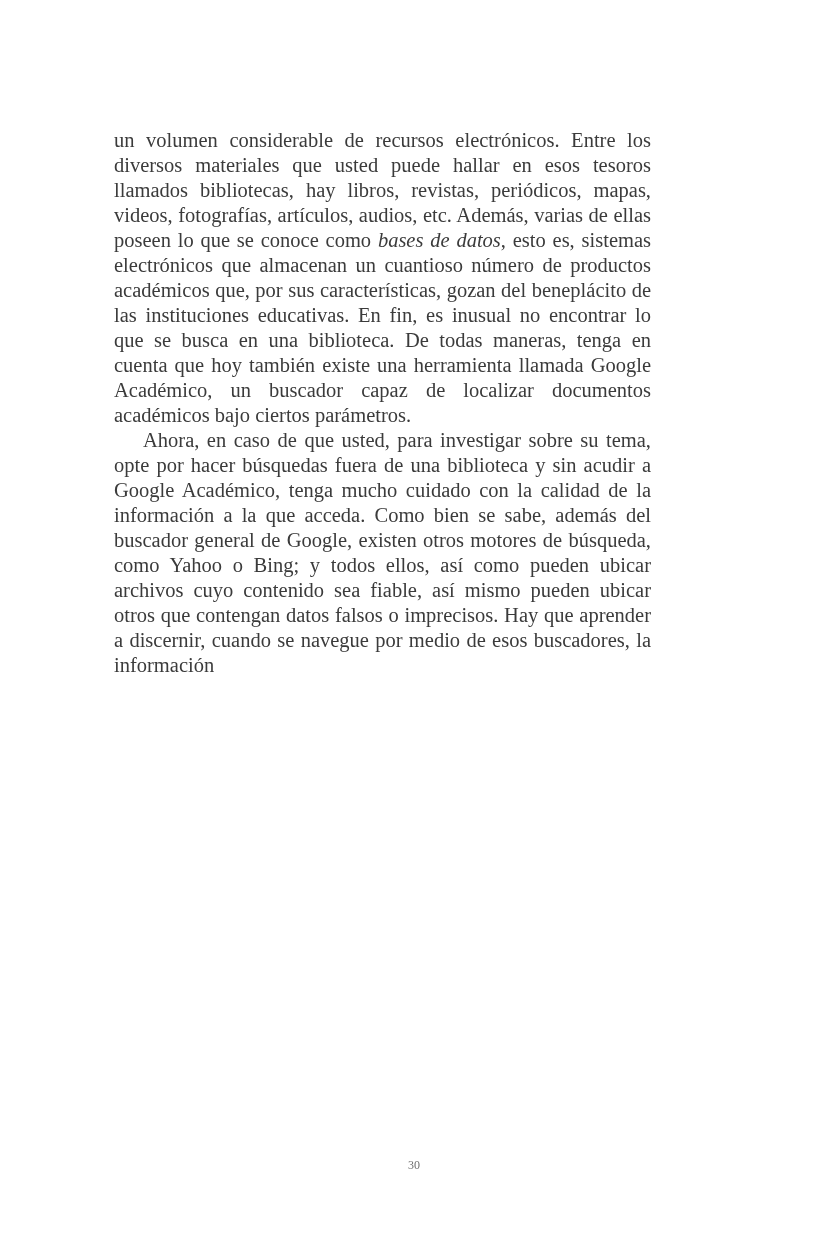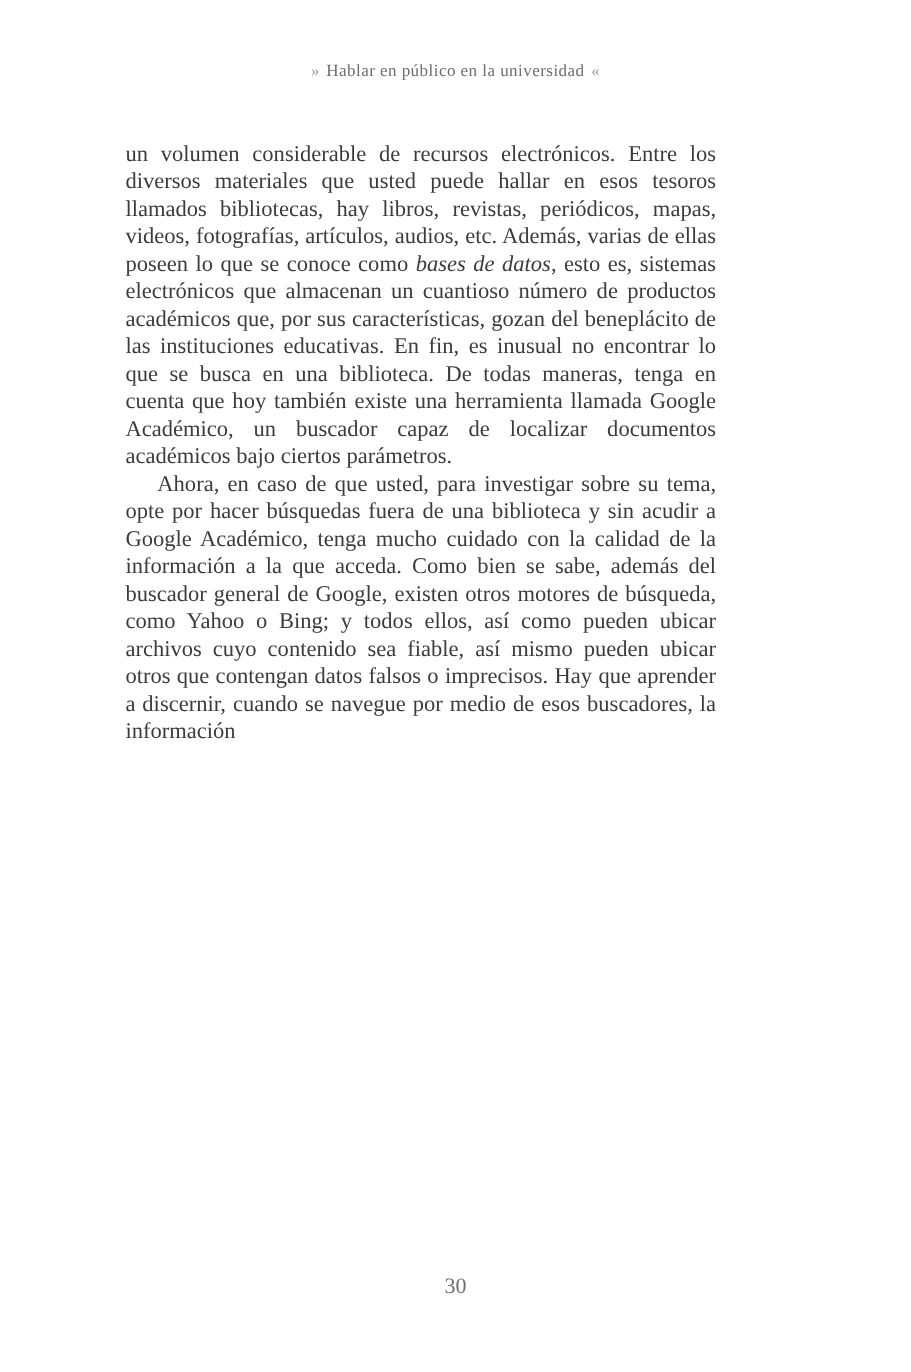--- a/index.html
+++ b/index.html
@@ -64,33 +64,30 @@
     content: "";
     display: inline-block;
     width: 100%;
   }
   .folio {
     position: absolute;
     top: 1158px;
     left: 0;
     width: 828px;
     text-align: center;
-    font-size: 20px;
+    font-size: 12px;
     color: #6f6f6f;
     font-family: "Liberation Serif", "DejaVu Serif", serif;
   }
 </style>
 </head>
 <body>
 
 <div class="page">
 
-  <div class="running-head">
-    <span class="guill">»</span><span>Hablar en público en la universidad</span><span class="guill">«</span>
-  </div>
 
   <div class="body-col">
 
     <p class="para"><span>un volumen considerable de recursos electrónicos. Entre los diversos materiales que usted puede hallar en esos tesoros llamados bibliotecas, hay libros, revistas, periódicos, mapas, videos, fotografías, artículos, audios, etc. Además, varias de ellas poseen lo que se conoce como </span><em>bases de datos</em><span>, esto es, sistemas electrónicos que almacenan un cuantioso número de productos académicos que, por sus características, gozan del beneplácito de las instituciones educativas. En fin, es inusual no encontrar lo que se busca en una biblioteca. De todas maneras, tenga en cuenta que hoy también existe una herramienta llamada Google Académico, un buscador capaz de localizar documentos académicos bajo ciertos parámetros.</span></p>
 
     <p class="para indent full-last">Ahora, en caso de que usted, para investigar sobre su tema, opte por hacer búsquedas fuera de una biblioteca y sin acudir a Google Académico, tenga mucho cuidado con la calidad de la información a la que acceda. Como bien se sabe, además del buscador general de Google, existen otros motores de búsqueda, como Yahoo o Bing; y todos ellos, así como pueden ubicar archivos cuyo contenido sea fiable, así mismo pueden ubicar otros que contengan datos falsos o imprecisos. Hay que aprender a discernir, cuando se navegue por medio de esos buscadores, la información</p>
 
   </div>
 
   <div class="folio">30</div>

